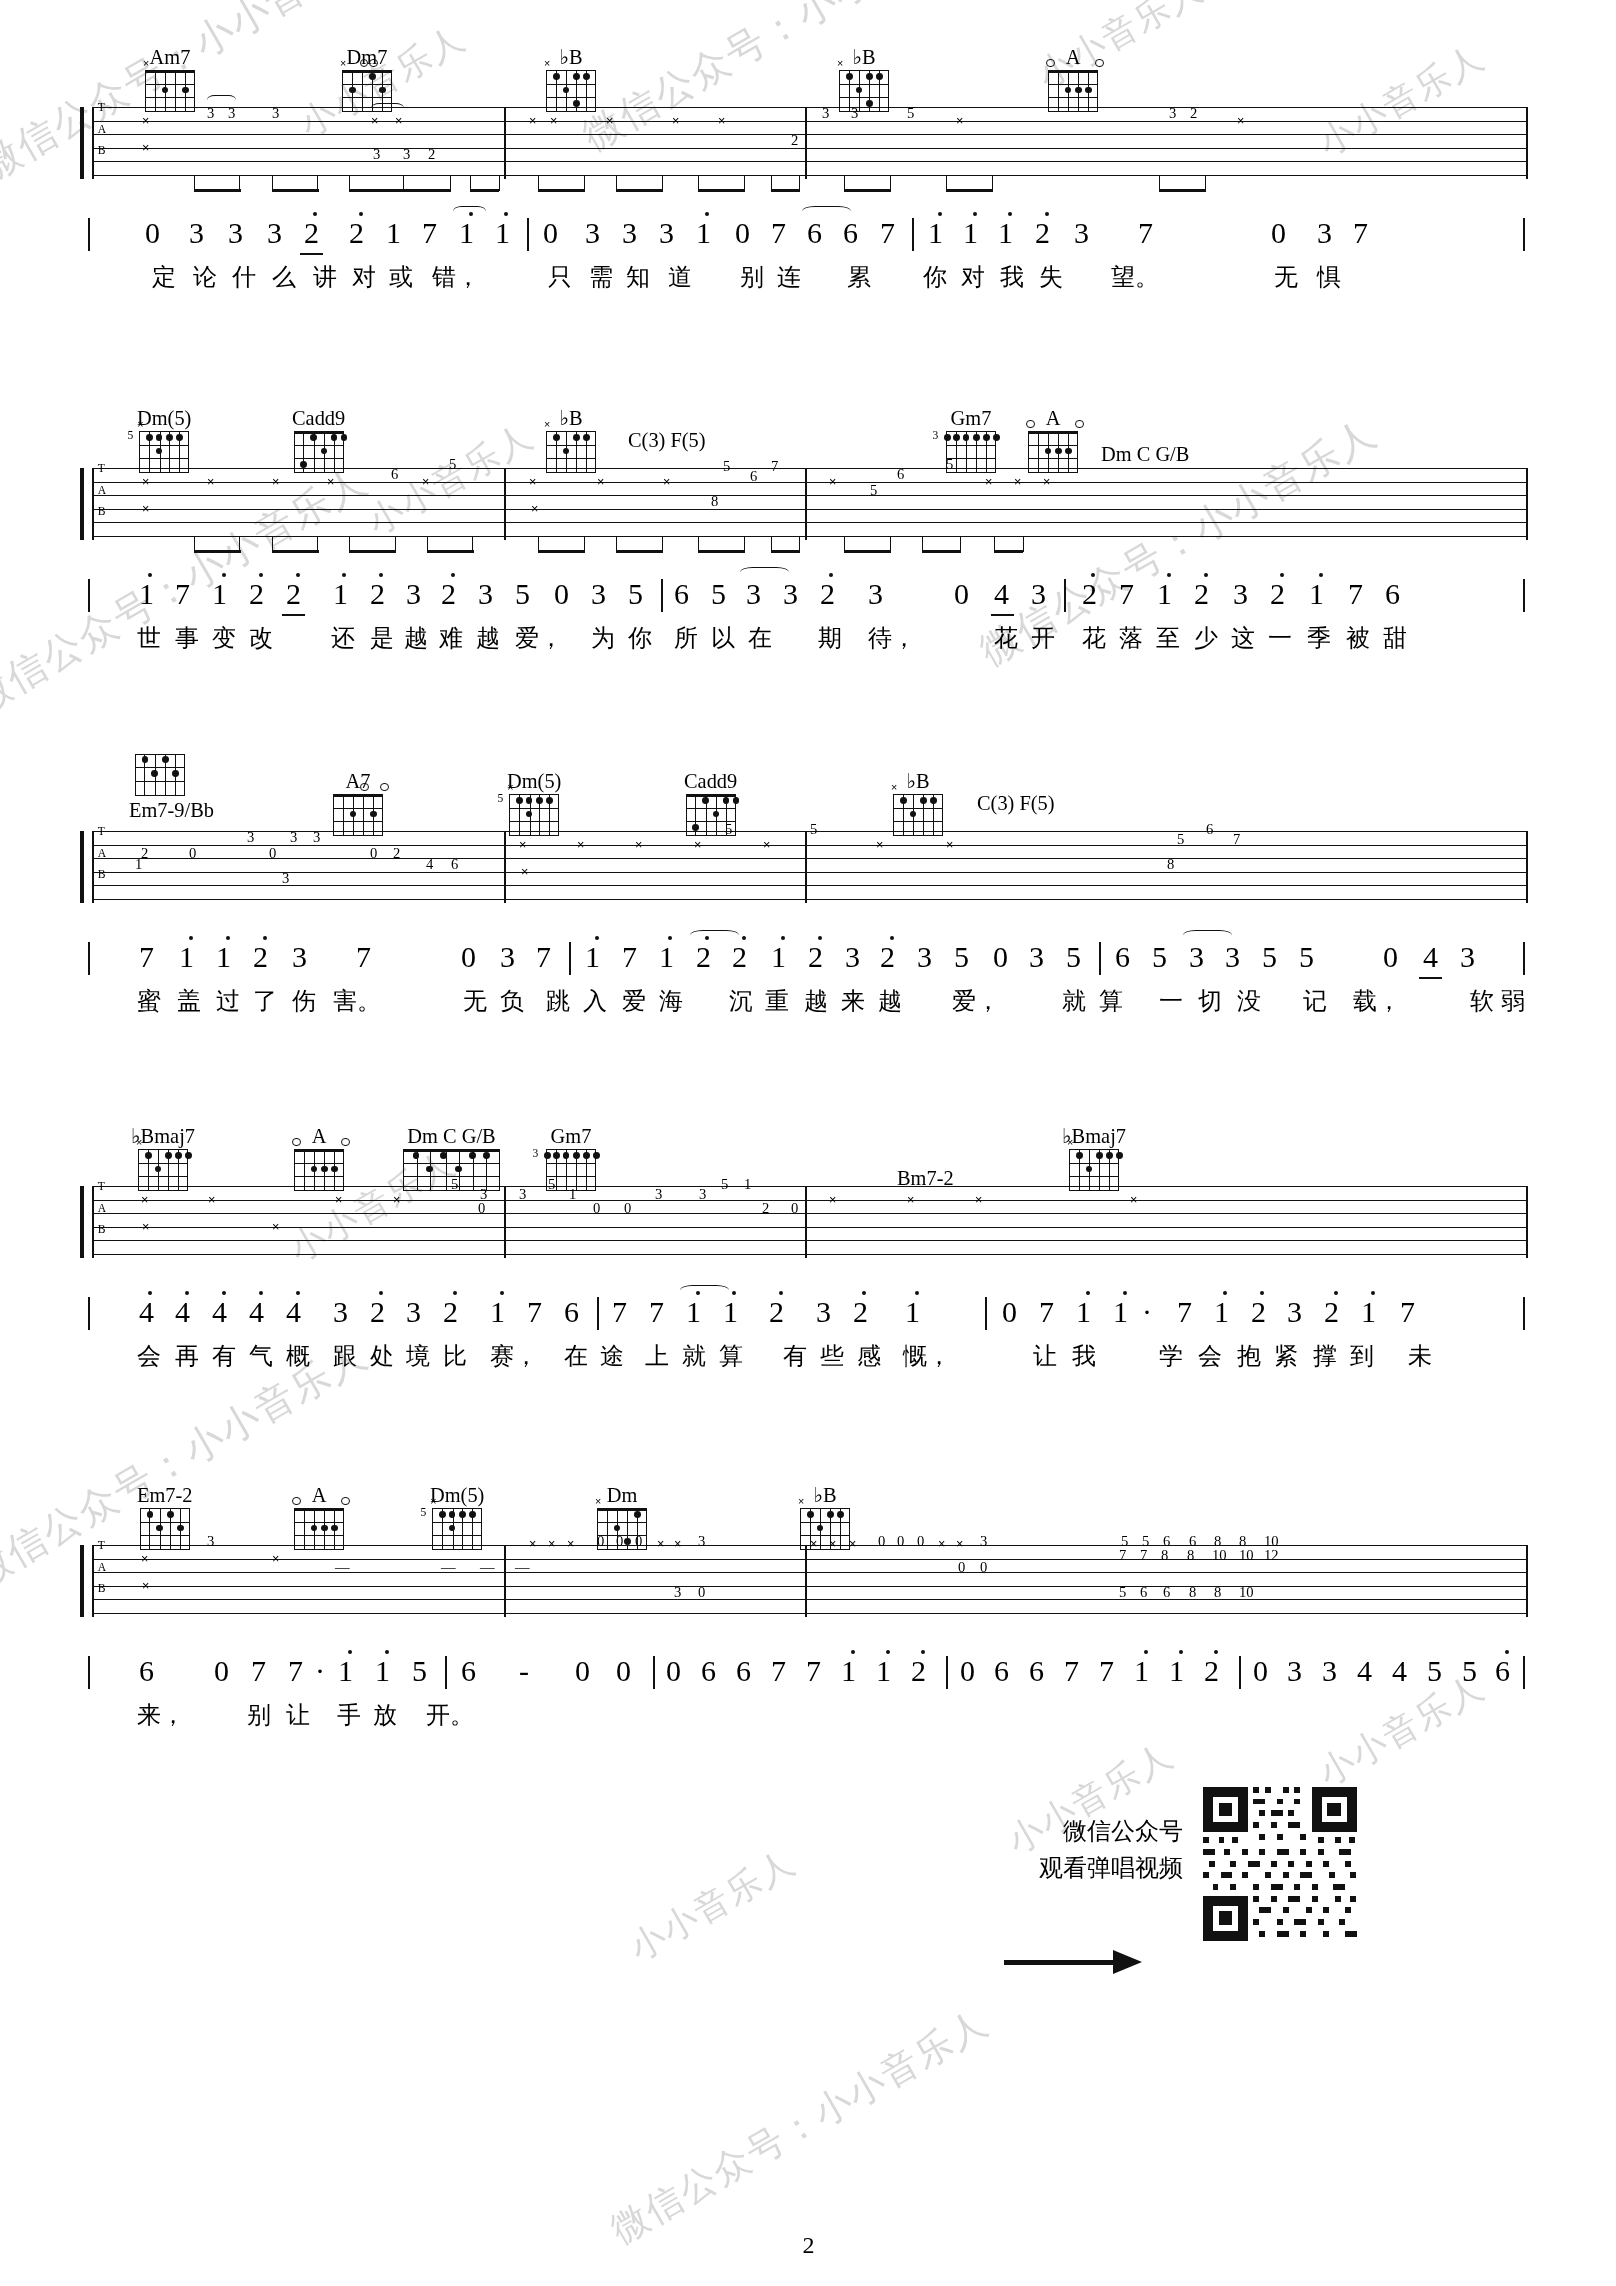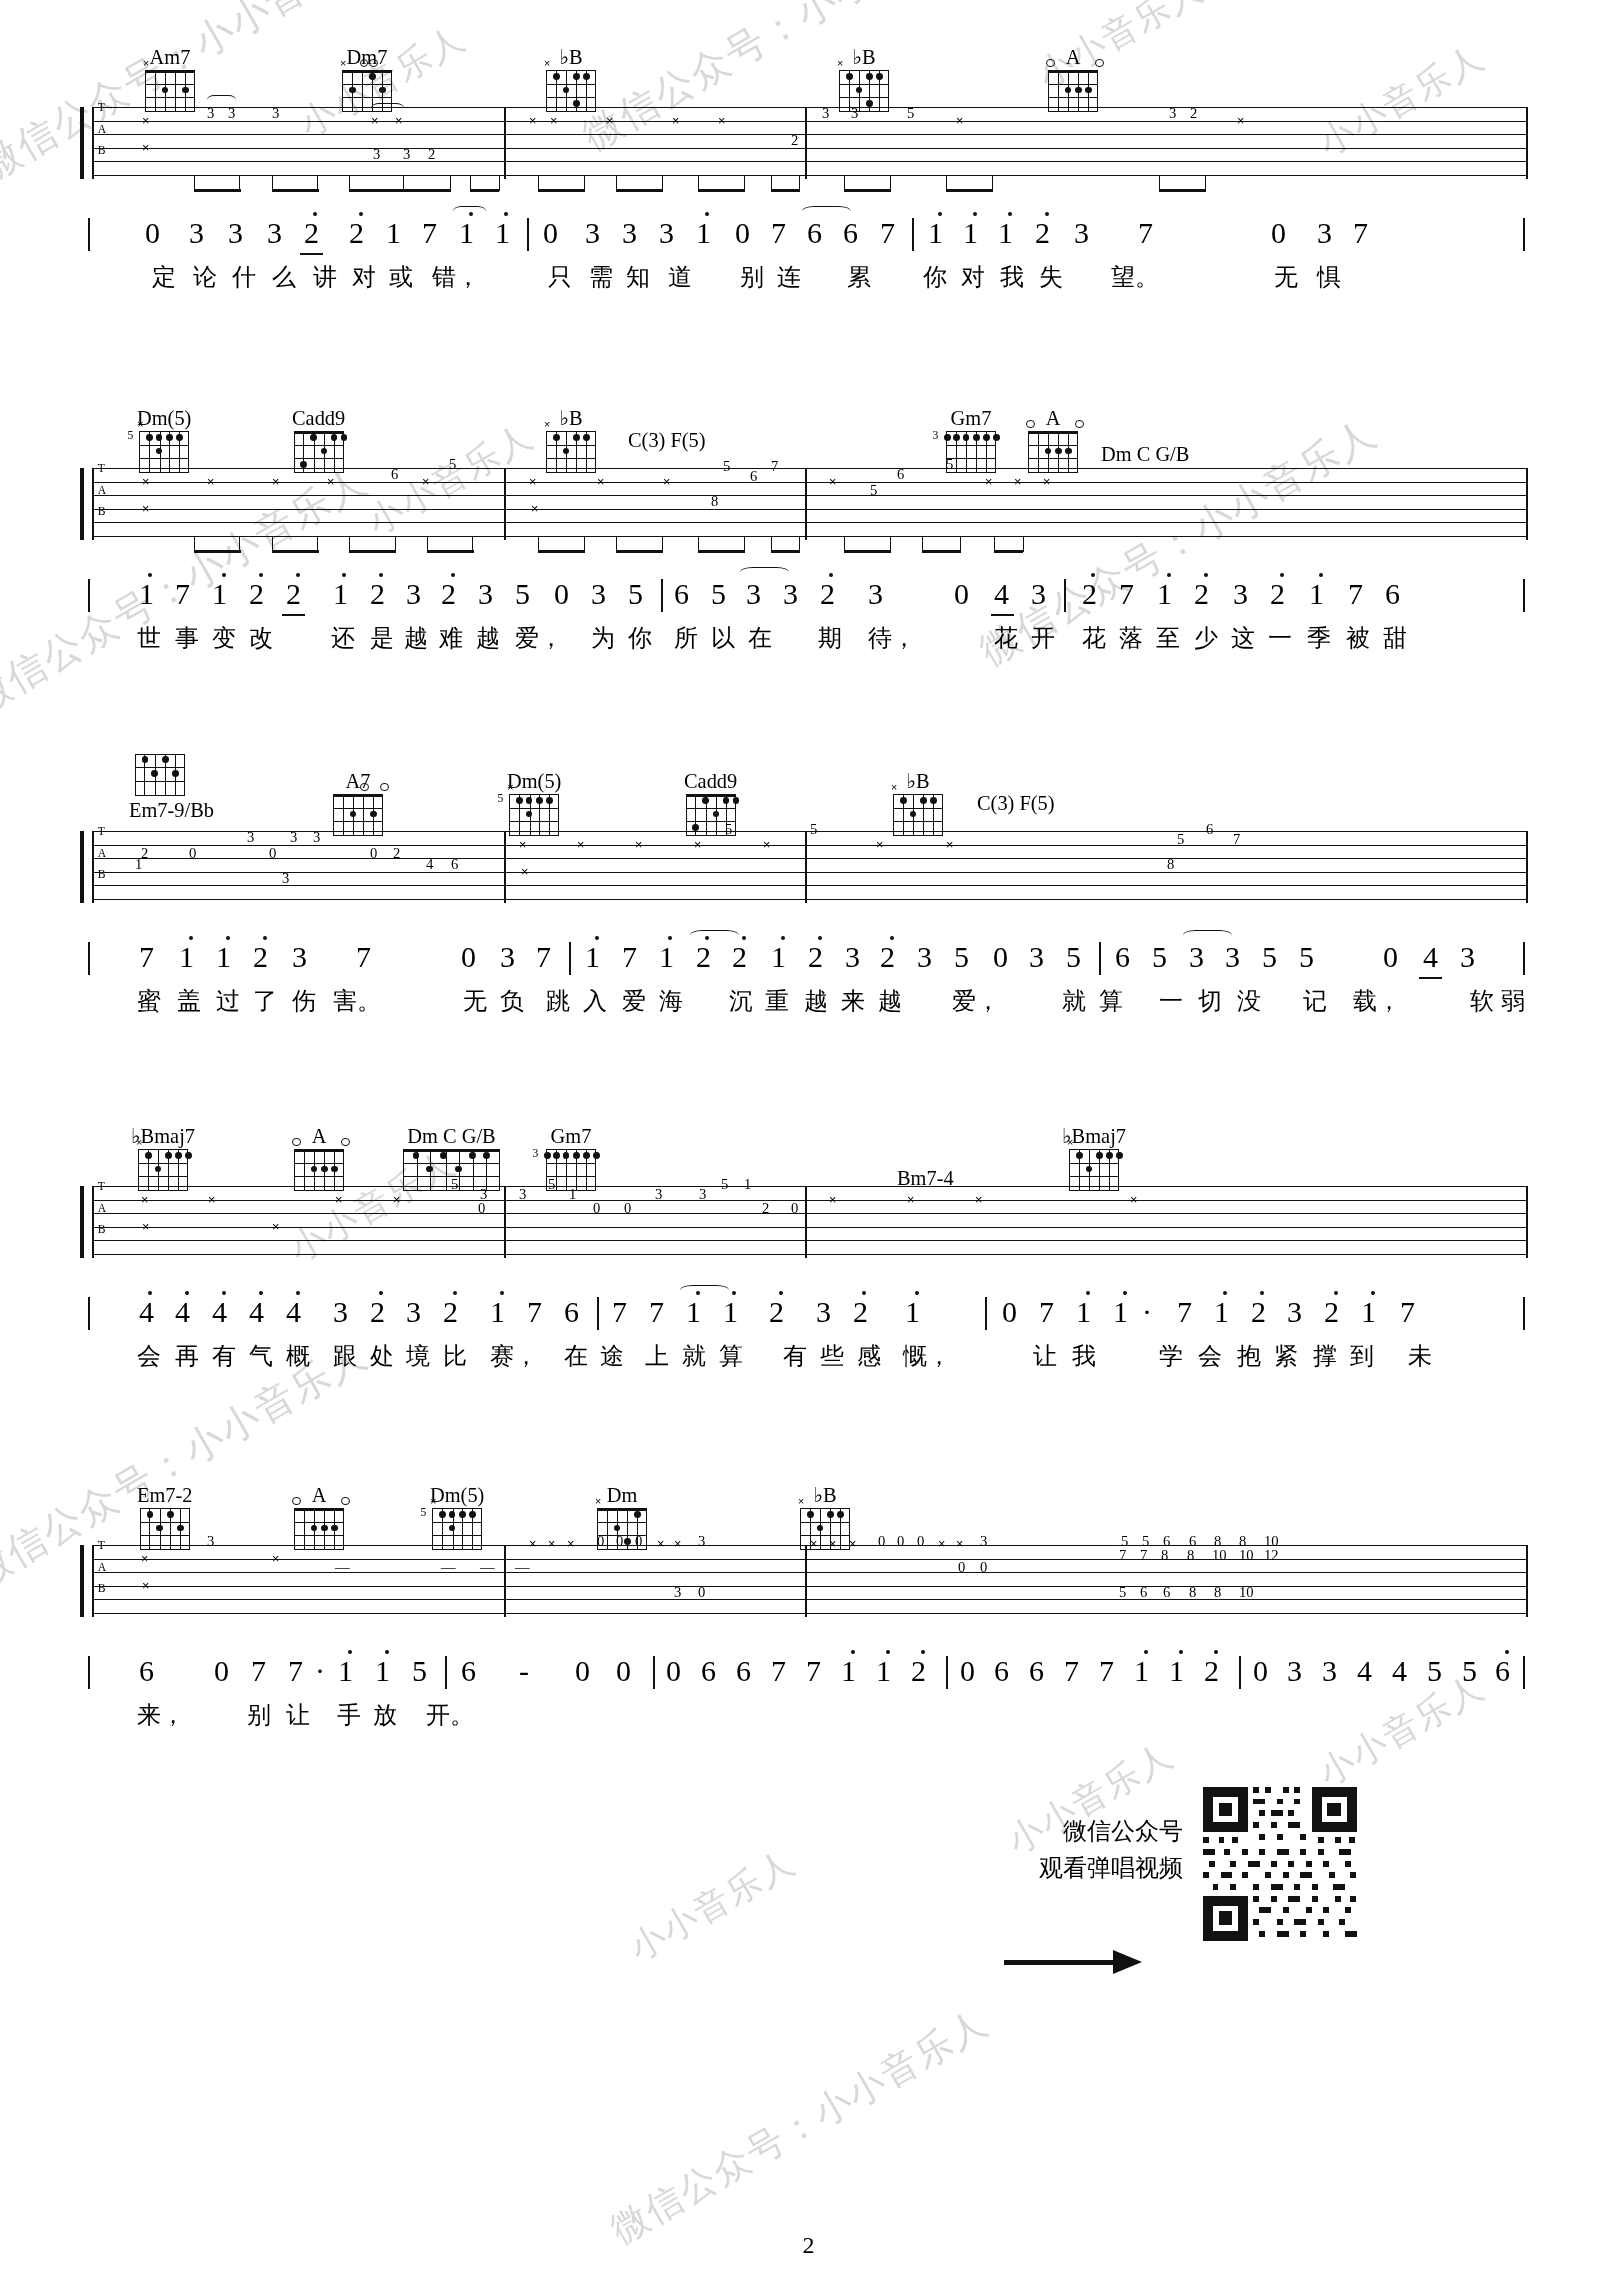--- a/index.html
+++ b/index.html
@@ -946,21 +946,21 @@
           <div class="dot" style="left:-1.9px;top:2.9px;"></div>
           <div class="dot" style="left:6.8px;top:2.9px;"></div>
           <div class="dot" style="left:16.5px;top:2.9px;"></div>
           <div class="dot" style="left:27px;top:2.9px;"></div>
           <div class="dot" style="left:37px;top:2.9px;"></div>
           <div class="dot" style="left:47px;top:2.9px;"></div>
           <div class="fretnum" style="left:-13.6px;top:-1.9px;">3</div>
         </div>
       </div>
 
-      <div class="inlinechord" style="left:805px;top:41px;">Bm7-4</div>
+      <div class="inlinechord" style="left:805px;top:41px;">Bm7-2</div>
 
       <div class="chordbox" style="left:970px;top:0;">
         <div class="cname">♭Bmaj7</div>
         <div class="grid" style="width:50px;height:43px;">
           <div class="h" style="left:0;top:0;width:50px;"></div>
           <div class="h" style="left:0;top:13.6px;width:50px;"></div>
           <div class="h" style="left:0;top:27px;width:50px;"></div>
           <div class="h" style="left:0;top:41px;width:50px;"></div>
           <div class="v" style="left:0;top:0;height:41px;"></div>
           <div class="v" style="left:9.7px;top:0;height:41px;"></div>

